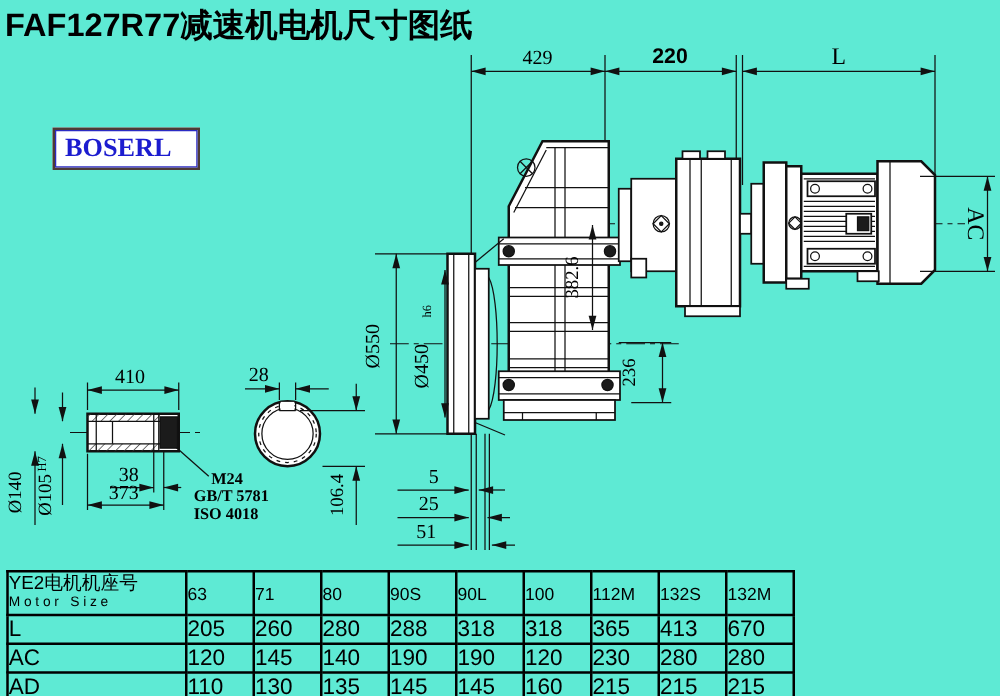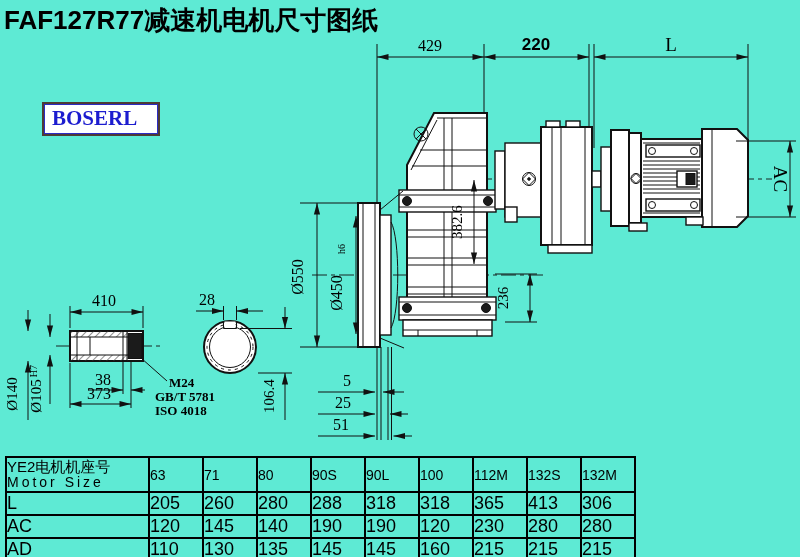--- a/index.html
+++ b/index.html
@@ -24,21 +24,21 @@
   .dL{font-family:"Liberation Serif",serif;font-size:19px;}
   .dn{font-family:"Liberation Serif",serif;font-size:13px;font-weight:600;}
   .ds{font-family:"Liberation Serif",serif;font-size:10px;}
   #size-table{position:absolute;left:5px;top:456px;border-collapse:collapse;table-layout:fixed;}
   #size-table td{border:2px solid #000;vertical-align:middle;padding:0;
         font-family:"Liberation Sans",sans-serif;}
   #size-table .hc{height:33px;}
   #size-table .dr td{height:21px;font-size:18px;}
   #size-table .num{font-size:14px;}
   .cn{font-size:15px;line-height:16px;}
-  .en{font-size:14px;line-height:15px;letter-spacing:3px;}
+  .en{font-size:11px;line-height:15px;letter-spacing:3px;}
 </style>
 </head>
 <body>
 
 <div id="page">
 
   <div id="page-title">FAF127R77减速机电机尺寸图纸</div>
 
   <div id="logo">
     <div class="inner">BOSERL</div>
@@ -328,21 +328,21 @@
     <tr class="dr">
       <td>L</td>
       <td>205</td>
       <td>260</td>
       <td>280</td>
       <td>288</td>
       <td>318</td>
       <td>318</td>
       <td>365</td>
       <td>413</td>
-      <td>306</td>
+      <td>670</td>
     </tr>
     <tr class="dr">
       <td>AC</td>
       <td>120</td>
       <td>145</td>
       <td>140</td>
       <td>190</td>
       <td>190</td>
       <td>120</td>
       <td>230</td>

